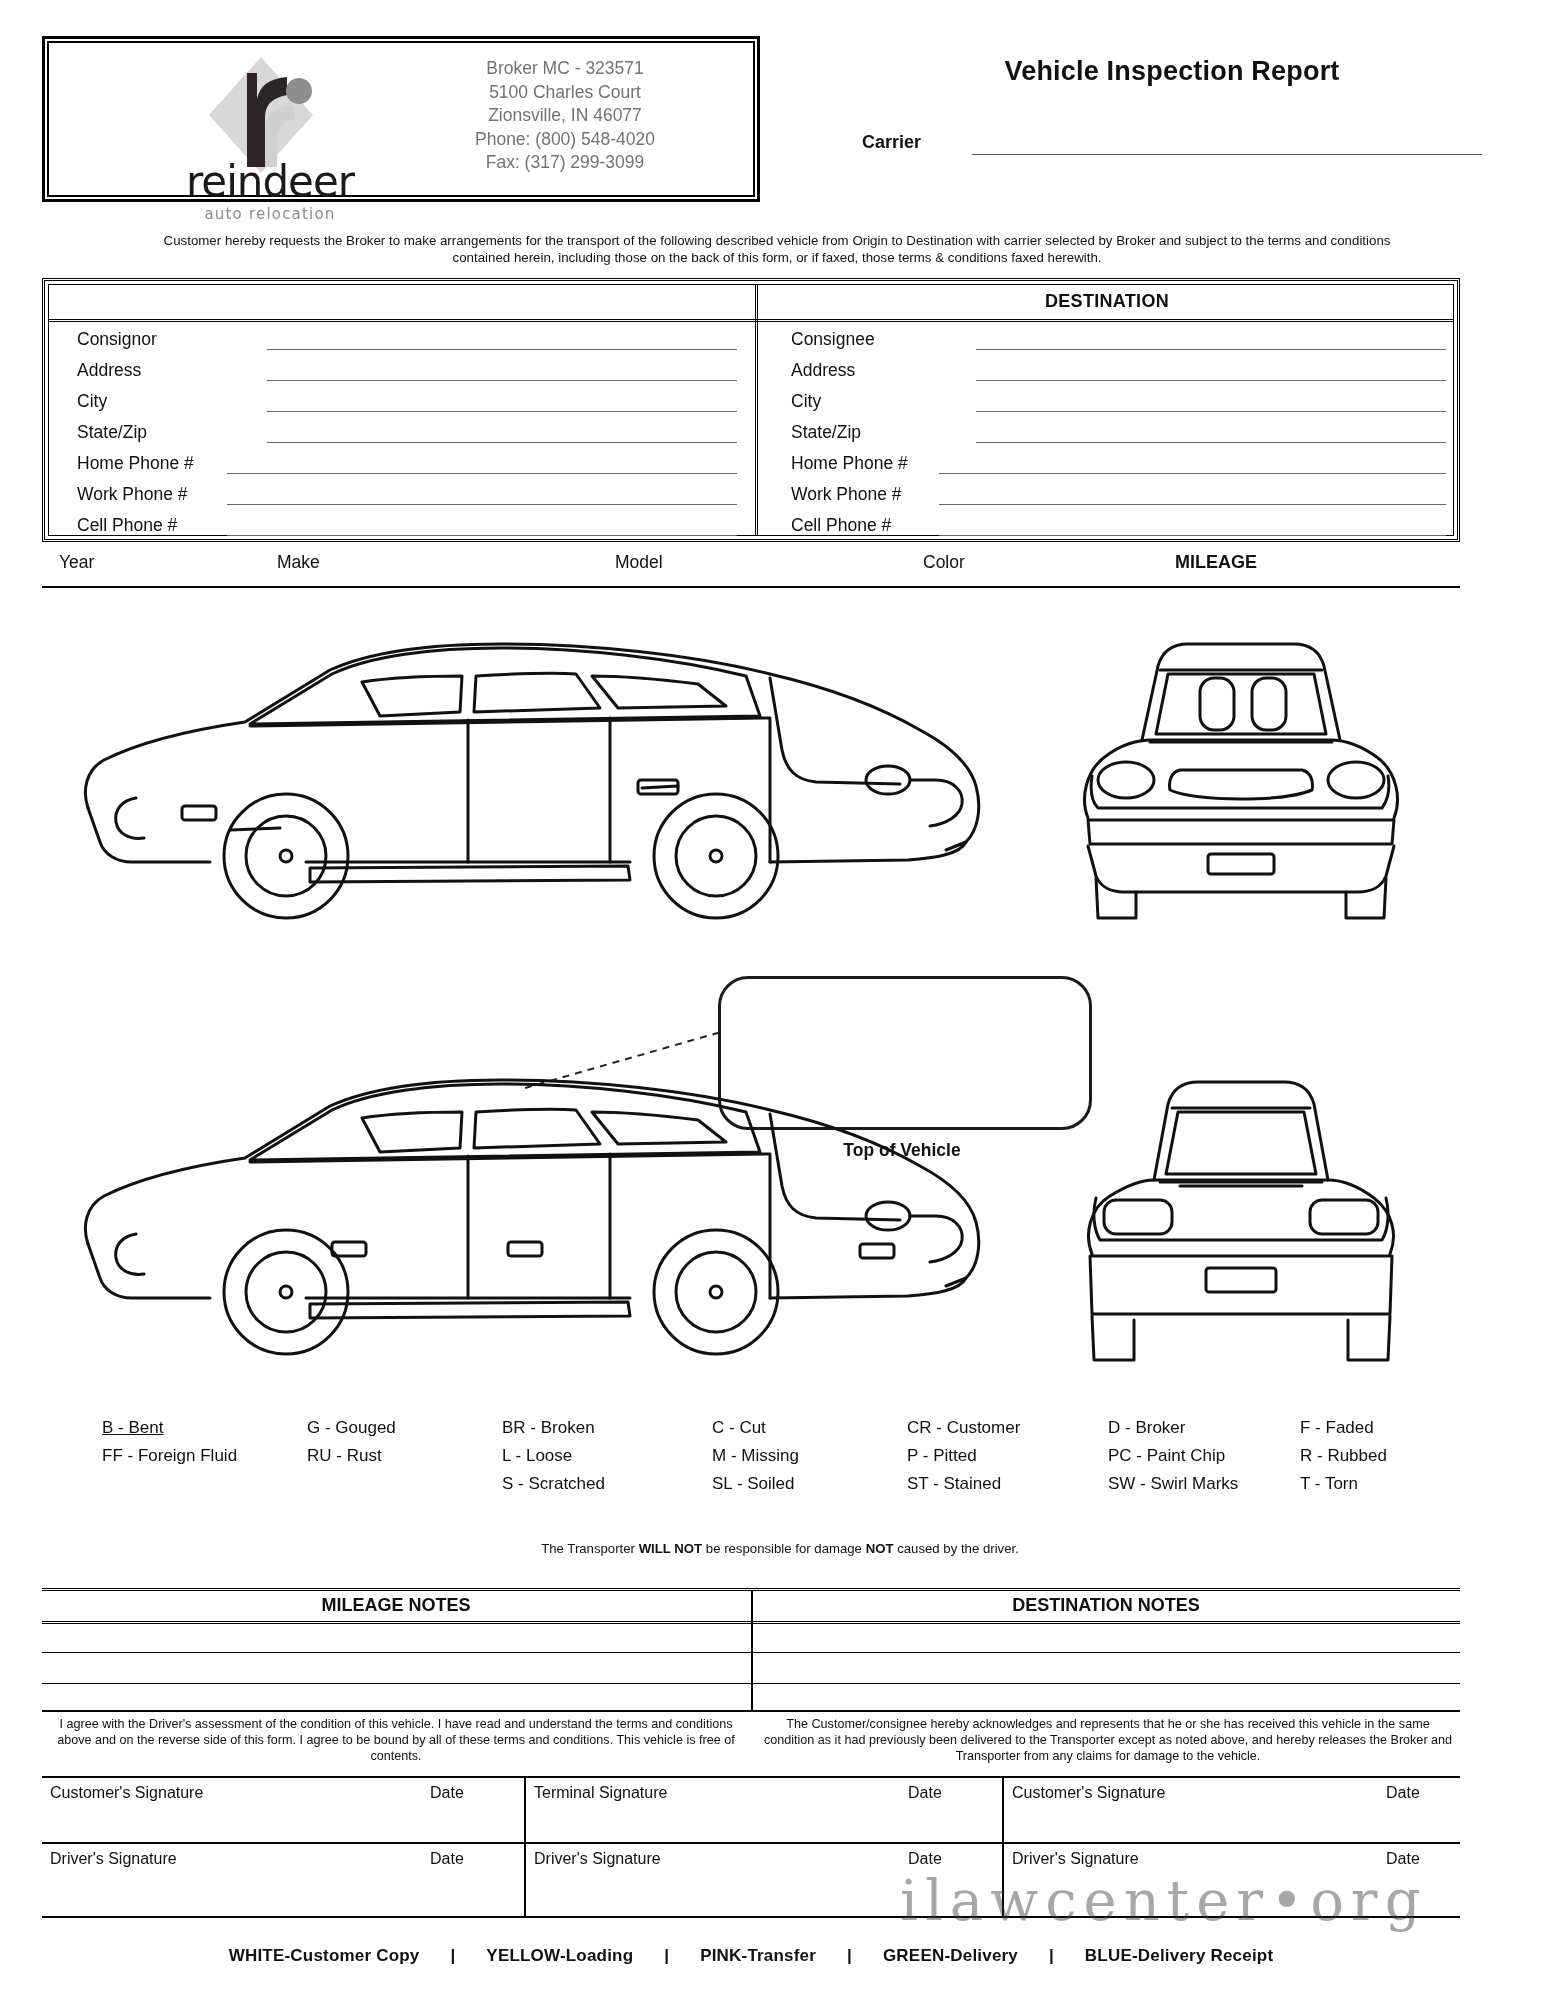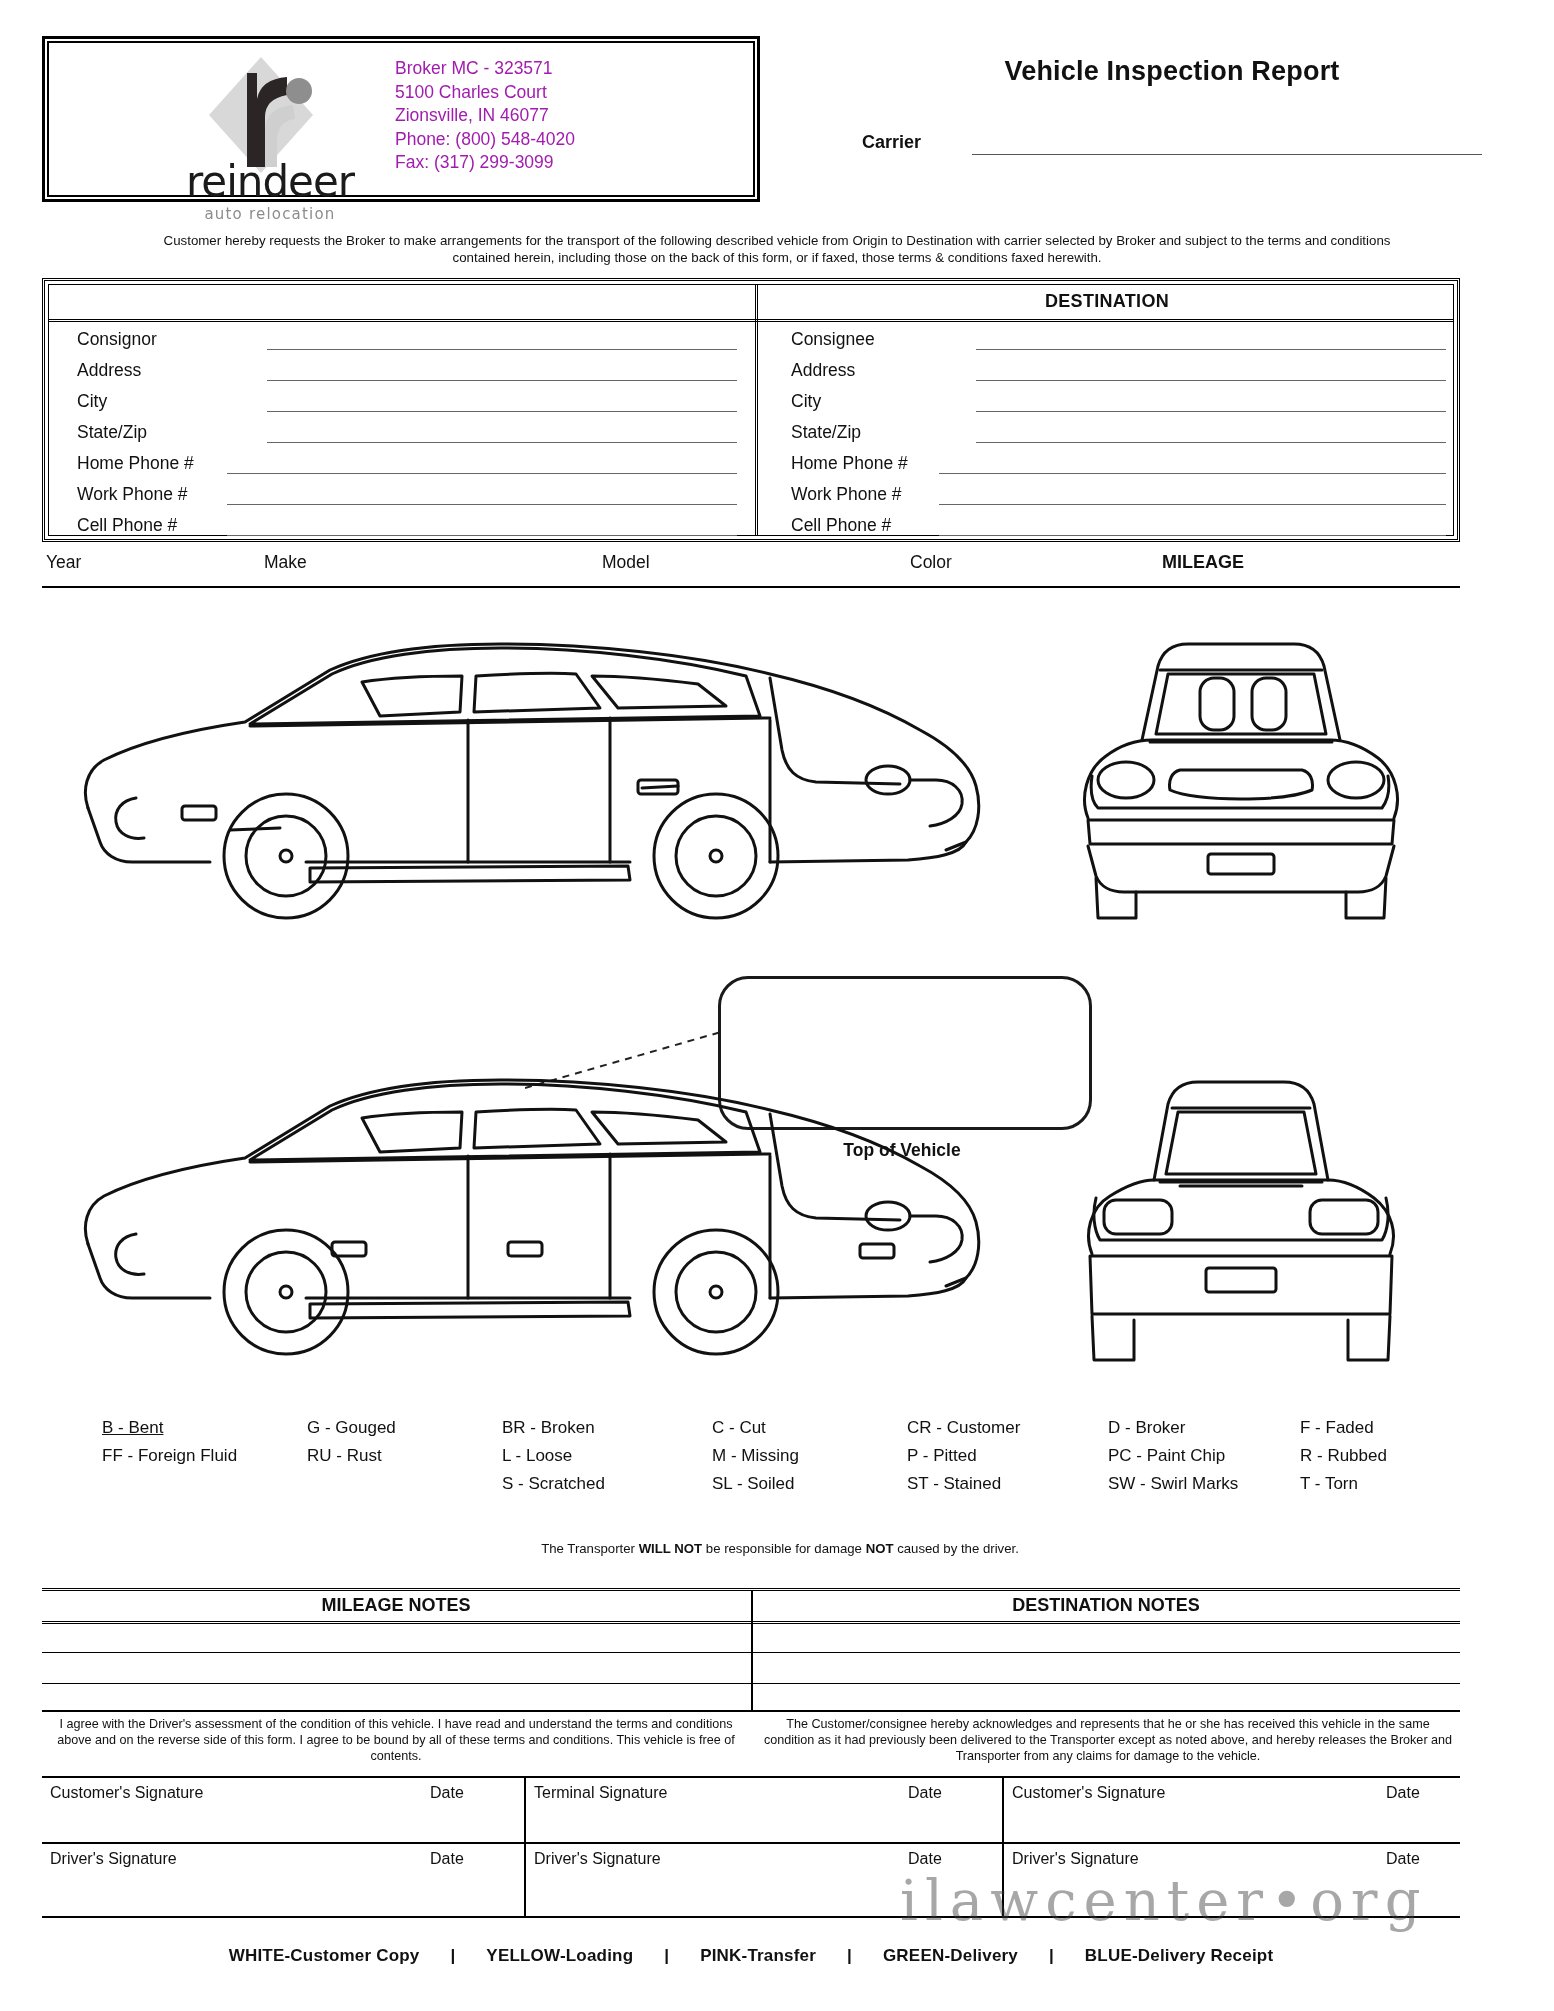--- a/index.html
+++ b/index.html
@@ -23,22 +23,22 @@
     position:absolute;left:0;top:104px;width:230px;text-align:center;
     font-size:42px;font-weight:400;letter-spacing:-1px;color:#1b1b1b;
     font-family:"DejaVu Sans",sans-serif;
   }
   .brand-sub{
     position:absolute;left:0;top:152px;width:230px;text-align:center;
     font-size:15px;color:#8c8c8c;letter-spacing:1.2px;
     font-family:"DejaVu Sans",sans-serif;
   }
   .addr{
-    position:absolute;left:350px;top:18px;width:340px;text-align:left;
-    font-size:17.5px;line-height:23.5px;color:#a21caf;
+    position:absolute;left:350px;top:18px;width:340px;text-align:center;
+    font-size:17.5px;line-height:23.5px;color:#737373;
   }
 
   .doc-title{
     position:absolute;left:760px;top:20px;width:740px;text-align:center;
     font-size:27px;font-weight:bold;letter-spacing:0.2px;
   }
   .fieldrow{position:absolute;font-size:18px;font-weight:bold;}
   .fieldrow .lbl{position:absolute;left:0;top:0;white-space:nowrap;}
   .fieldrow .ln{position:absolute;border-bottom:1.5px solid #555;}
 
@@ -66,21 +66,21 @@
     font-size:18px;font-weight:bold;letter-spacing:.3px;
   }
   .od-vdiv{position:absolute;top:4px;bottom:4px;width:0;border-left:3px double #000;}
   .od-col{position:absolute;top:44px;}
   .od-line{position:absolute;font-size:17.5px;}
   .od-line .t{position:absolute;left:0;top:0;white-space:nowrap;}
   .od-line .u{position:absolute;border-bottom:1.2px solid #666;}
 
   
   .specrow{position:absolute;left:42px;width:1418px;border-bottom:2px solid #000;height:34px;}
-  .spec-lbl{position:absolute;top:0;font-size:17.5px;white-space:nowrap;}
+  .spec-lbl{position:absolute;top:0;font-size:17.5px;white-space:nowrap;margin-left:13px;}
   .spec-lbl.b{font-weight:bold;font-size:18px;}
 
   
   .diagram{position:absolute;}
   .diagram svg{display:block;}
   .topbox{
     position:absolute;left:718px;top:976px;width:368px;height:148px;
     border:3px solid #1a1a1a;border-radius:30px;background:#fff;
   }
   .toplabel{

